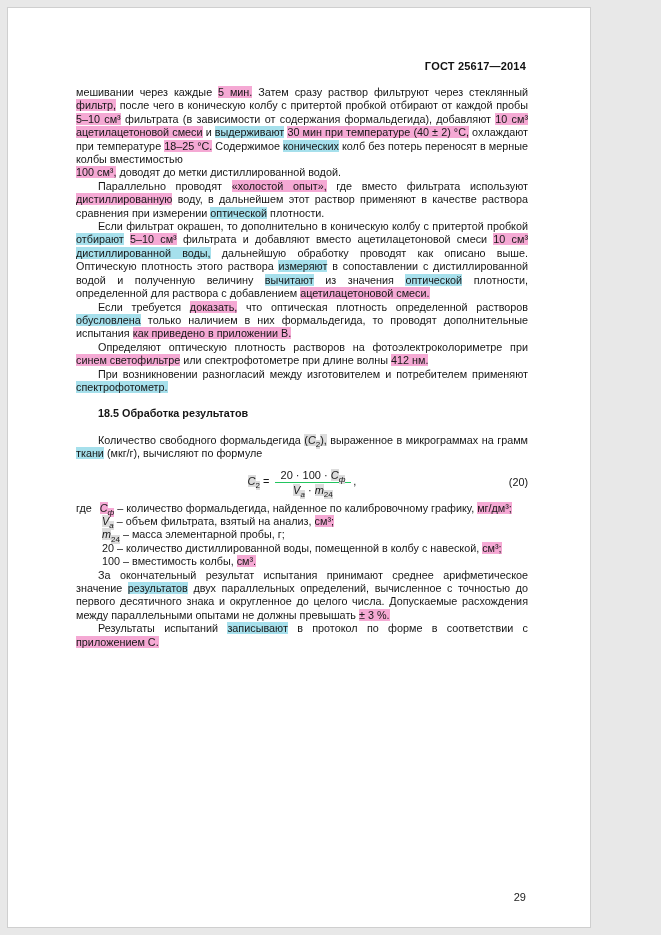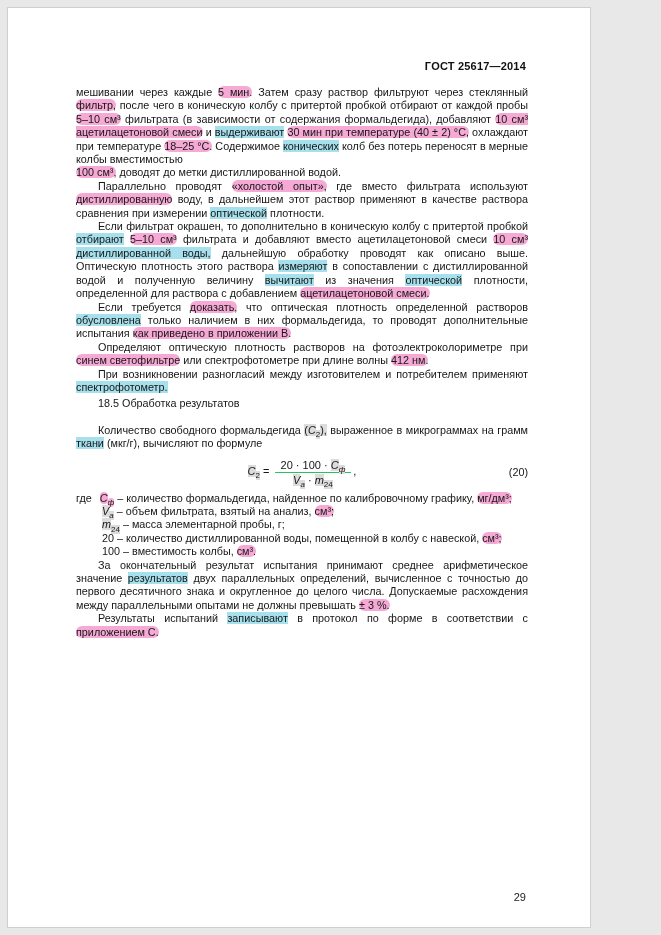--- a/index.html
+++ b/index.html
@@ -18,26 +18,26 @@
     position:absolute; top:52px; right:64px;
     font-size:11px; font-weight:bold; color:#111; letter-spacing:.2px;
   }
   .content {
     position:absolute; top:78px; left:68px; right:62px;
     font-size:10.8px; line-height:13.4px; color:#161616;
     text-align:justify;
   }
   .para.ind { text-indent:22px; }
   .heading {
-    font-weight:normal; text-align:left; text-indent:22px;
-    margin:3px 0 13px 0;
+    font-weight:bold; text-align:left; text-indent:22px;
+    margin:13px 0 13px 0;
   }
   sub { font-size:8px; line-height:0; }
   .it { font-style:italic; }
-  .hl-p { background:var(--hl-p,#f5a9d4);border-radius:6px; }
+  .hl-p { background:var(--hl-p,#f5a9d4); }
   .hl-c { background:var(--hl-c,#a6e0ec); }
   .hl-g { background:var(--hl-g,#dcdcdc); }
   .formula-row {
     position:relative; text-align:center; margin:8px 0 6px 0;
     line-height:normal; text-indent:0;
   }
   .formula-body { display:inline-block; font-size:11px; }
   .frac { display:inline-block; vertical-align:middle; text-align:center; margin:0 2px; }
   .frac .num { display:block; border-bottom:1px solid #22c55e; padding:0 6px 1px 6px; }
   .frac .den { display:block; padding:1px 6px 0 6px; }

